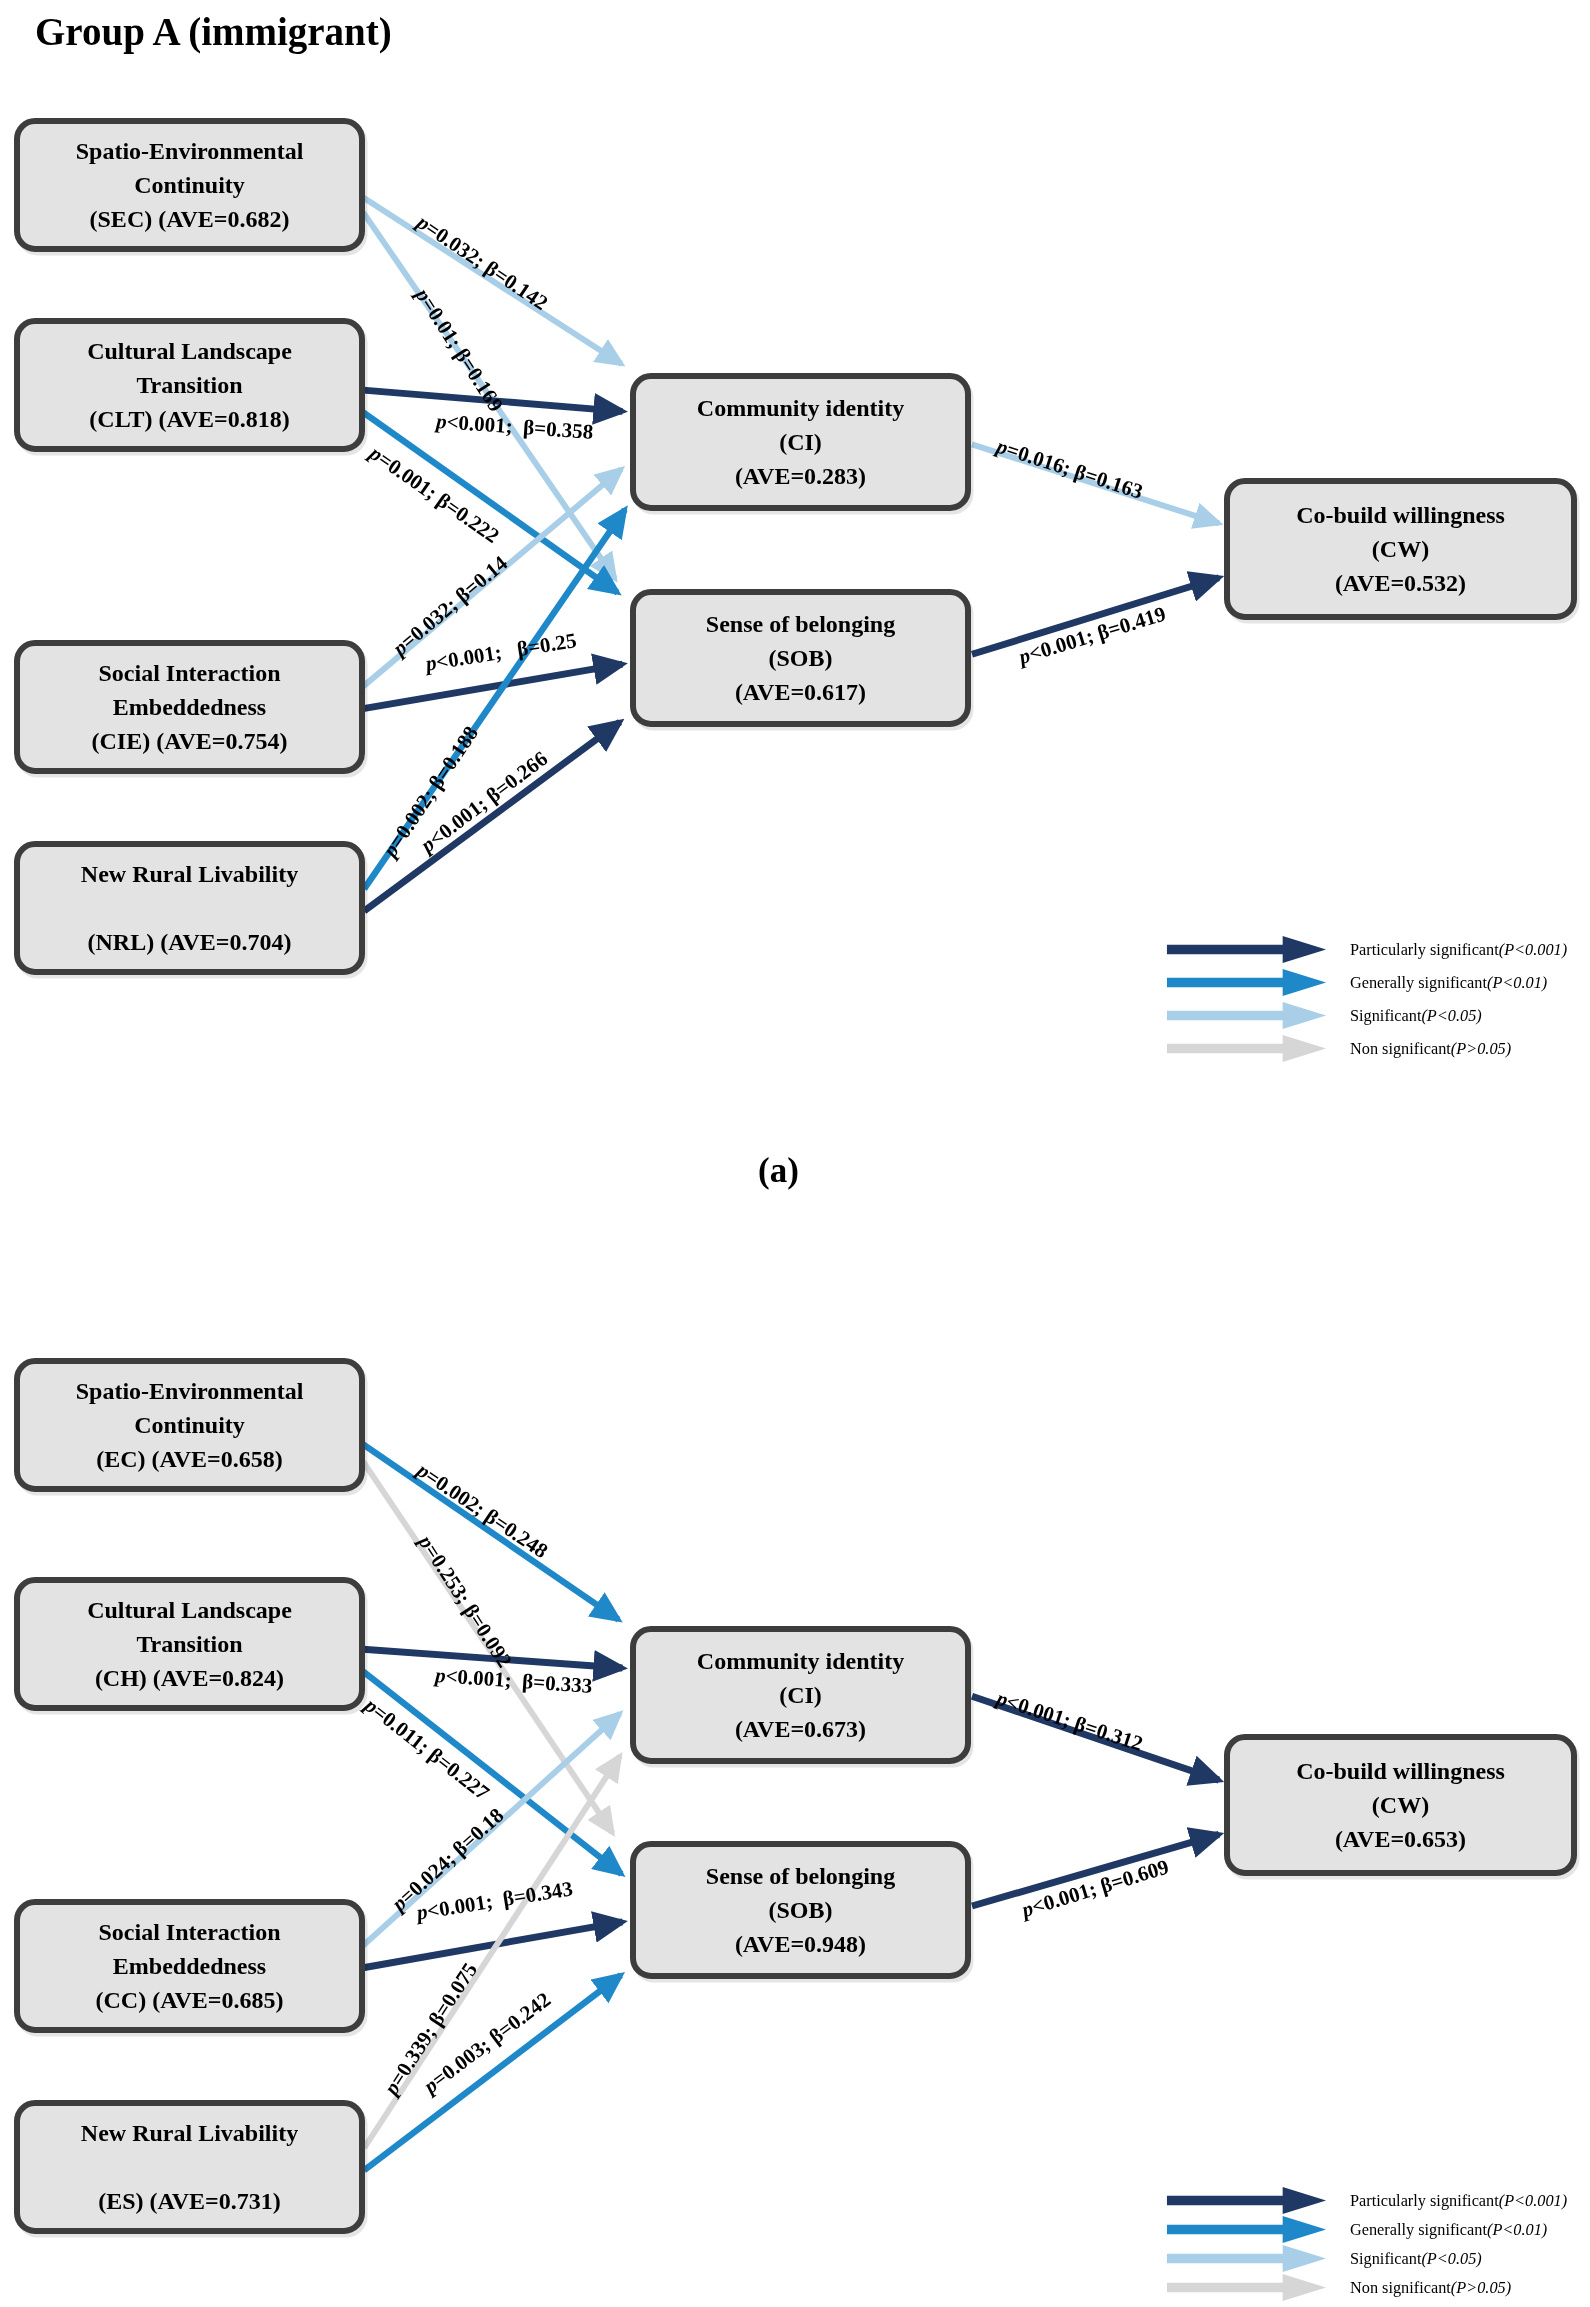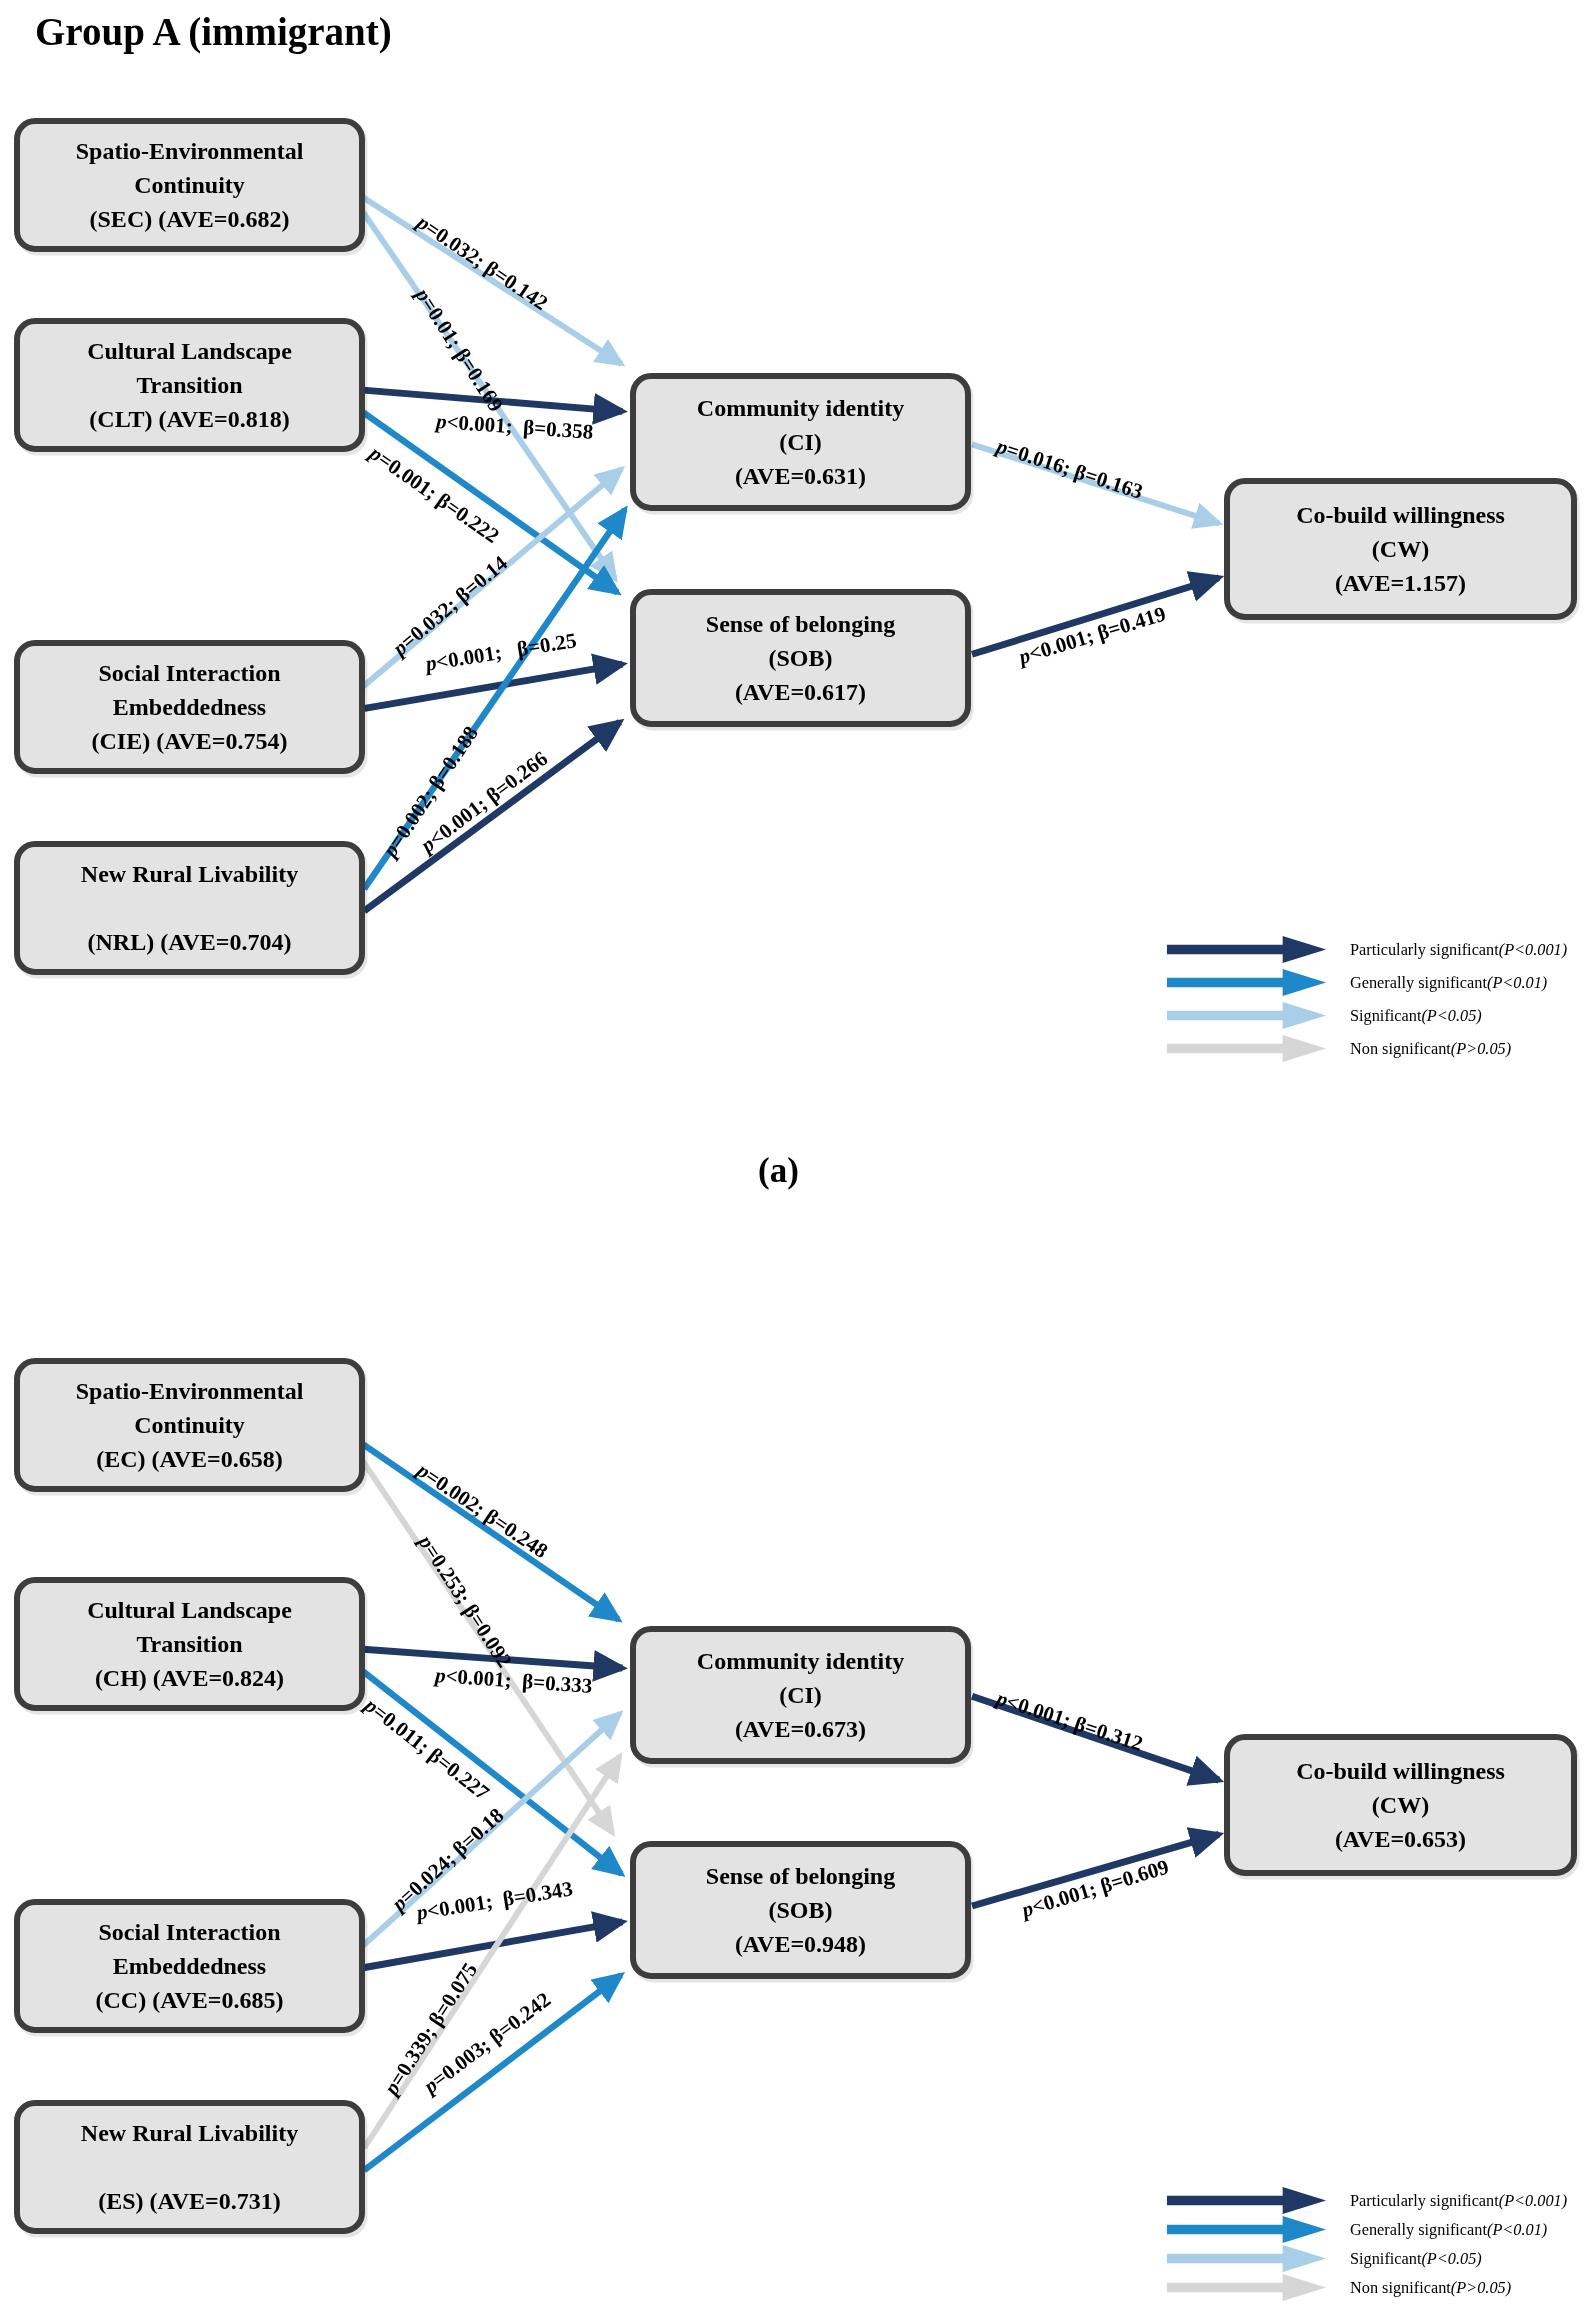--- a/index.html
+++ b/index.html
@@ -126,31 +126,31 @@
     <div class="node-line">(CIE) (AVE=0.754)</div>
   </div>
   <div class="node" style="left:14px;top:841px;width:351px;height:134px">
     <div class="node-line">New Rural Livability</div>
     <div class="node-line"></div>
     <div class="node-line">(NRL) (AVE=0.704)</div>
   </div>
   <div class="node" style="left:630px;top:373px;width:341px;height:138px">
     <div class="node-line">Community identity</div>
     <div class="node-line">(CI)</div>
-    <div class="node-line">(AVE=0.631)</div>
+    <div class="node-line">(AVE=0.283)</div>
   </div>
   <div class="node" style="left:630px;top:589px;width:341px;height:138px">
     <div class="node-line">Sense of belonging</div>
     <div class="node-line">(SOB)</div>
     <div class="node-line">(AVE=0.617)</div>
   </div>
   <div class="node" style="left:1224px;top:478px;width:353px;height:142px">
     <div class="node-line">Co-build willingness</div>
     <div class="node-line">(CW)</div>
-    <div class="node-line">(AVE=1.157)</div>
+    <div class="node-line">(AVE=0.532)</div>
   </div>
 
   <div class="plabel" style="left:426px;top:210px;transform:rotate(34deg)">p=0.032; β=0.142</div>
   <div class="plabel" style="left:431px;top:284px;transform:rotate(57deg)">p=0.01; β=0.169</div>
   <div class="plabel" style="left:437px;top:409px;transform:rotate(4deg)">p&lt;0.001;  β=0.358</div>
   <div class="plabel" style="left:379px;top:441px;transform:rotate(35deg)">p=0.001; β=0.222</div>
   <div class="plabel" style="left:388px;top:642px;transform:rotate(-40deg)">p=0.032; β=0.14</div>
   <div class="plabel" style="left:424px;top:652px;transform:rotate(-9deg)">p&lt;0.001;   β=0.25</div>
   <div class="plabel" style="left:378px;top:848px;transform:rotate(-56deg)">p=0.002; β=0.188</div>
   <div class="plabel" style="left:416px;top:838px;transform:rotate(-37deg)">p&lt;0.001; β=0.266</div>

